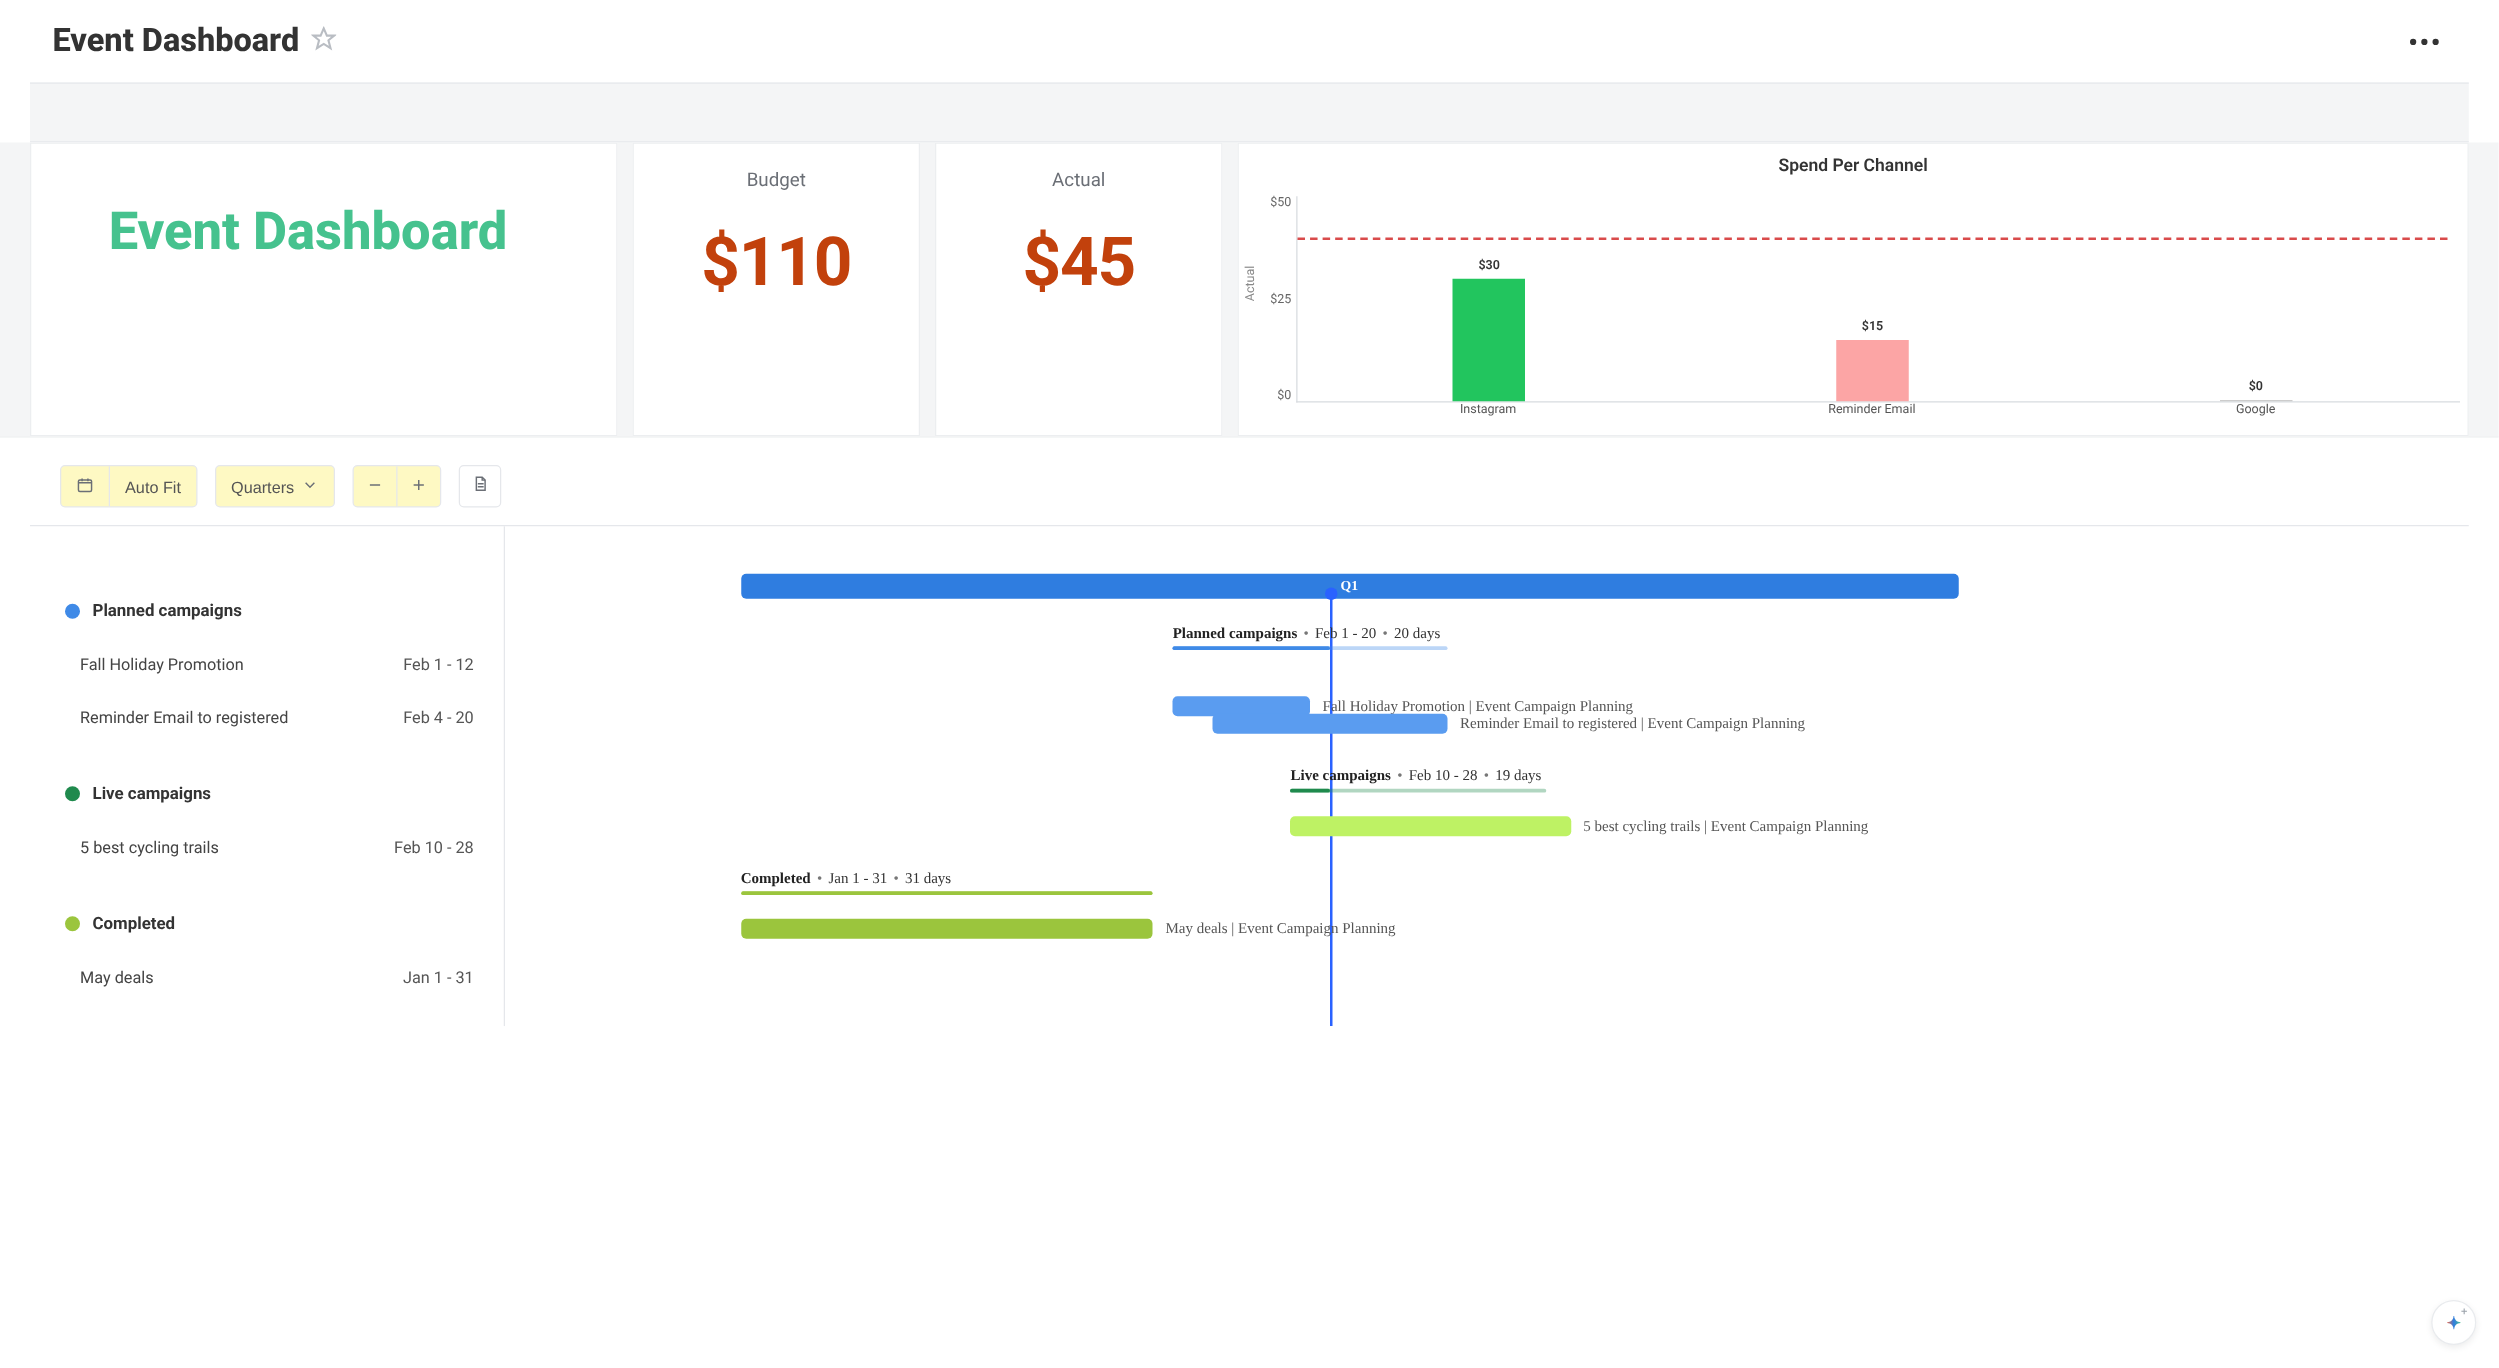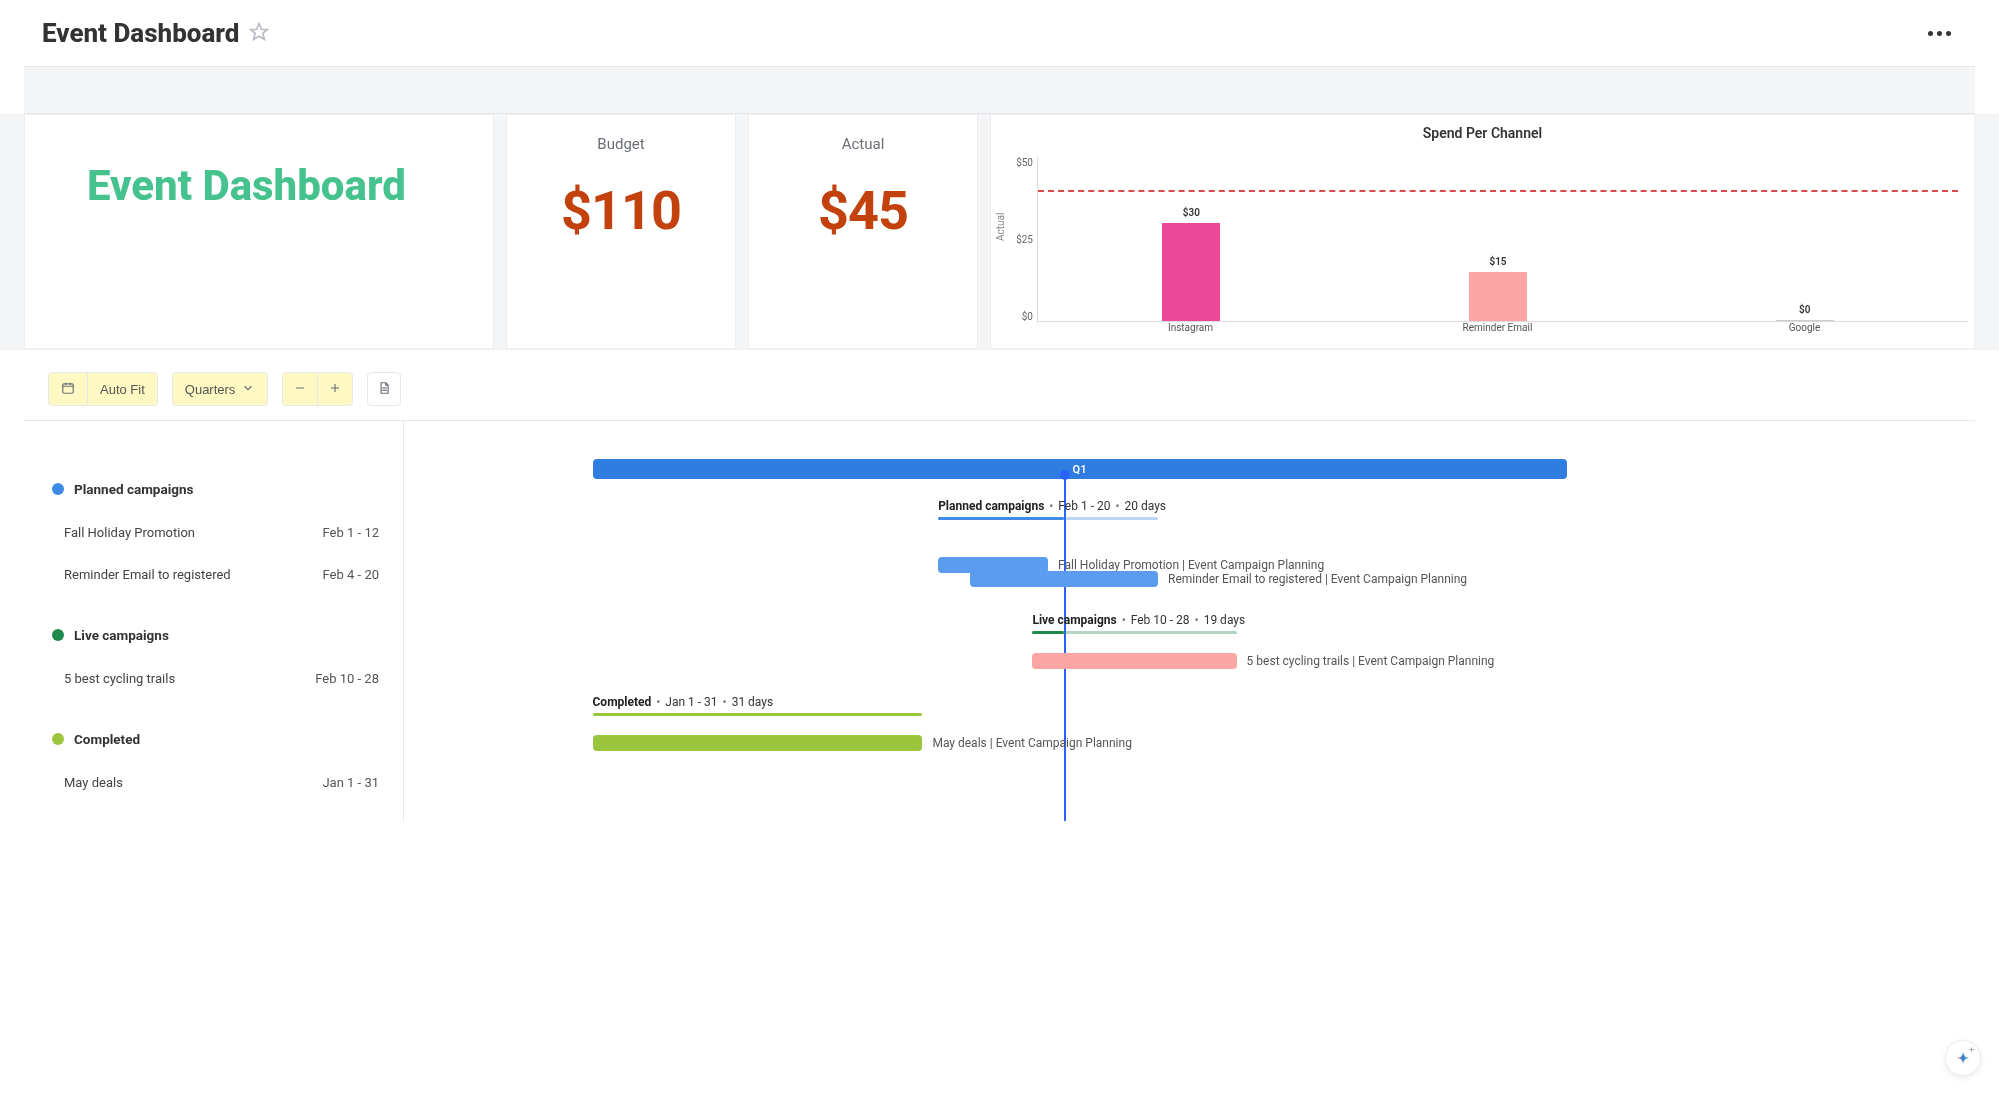--- a/index.html
+++ b/index.html
@@ -159,21 +159,21 @@
         <div class="y-ticks" id="yticks">
             <div>$50</div>
             <div>$25</div>
             <div>$0</div>
           </div>
       </div>
       <div class="plot" id="plot">
         <div class="budget-line" id="budgetline" style="top: 20%;"></div>
         <div class="bars-row" id="bars">
             <div class="bar-col">
-              <div class="bar" style="height: 60%; background: #ec4899;">
+              <div class="bar" style="height: 60%; background: #22c55e;">
                 <div class="bar-label">$30</div>
               </div>
             </div>
             <div class="bar-col">
               <div class="bar" style="height: 30%; background: #fca5a5;">
                 <div class="bar-label">$15</div>
               </div>
             </div>
             <div class="bar-col">
               <div class="bar" style="height: 0.5%; background: rgb(204, 204, 204);">
@@ -273,36 +273,36 @@
         <span class="color-dot" style="background: rgb(155, 197, 61);"></span>
         <span>Completed</span>
       </div>
       <div class="left-section task">
         <span>May deals</span>
         <span class="date">Jan 1 - 31</span>
       </div>
       <div style="height: 18px;"></div>
     </div>
   <div class="gantt-right">
-    <div class="gantt-right-inner" id="gantt-right" style="min-height: 398px;">
+    <div class="gantt-right-inner" id="gantt-right" style="min-height: 398px; font-family: Liberation Serif, serif;">
         <div class="q-band" style="left: 12%; width: 62%;">Q1</div>
         <div class="today-line" style="left: 42%;"></div>
         <div class="group-label" style="top: 78px; left: 34%;"><span class="bold">Planned campaigns</span><span class="sep">•</span>Feb 1 - 20<span class="sep">•</span>20 days</div>
         <div class="group-underline shade" style="top: 96px; left: 34%; width: 14%; background: rgb(63, 138, 231);"></div>
         <div class="group-underline" style="top: 96px; left: 34%; width: 8%; background: rgb(63, 138, 231);"></div>
         <div class="task-bar" style="top: 136px; left: 34%; width: 7%; background: rgb(90, 156, 240);">
           <span class="task-text">Fall Holiday Promotion | Event Campaign Planning</span>
         </div>
         <div class="task-bar" style="top: 150px; left: 36%; width: 12%; background: rgb(90, 156, 240);">
           <span class="task-text">Reminder Email to registered | Event Campaign Planning</span>
         </div>
         <div class="group-label" style="top: 192px; left: 40%;"><span class="bold">Live campaigns</span><span class="sep">•</span>Feb 10 - 28<span class="sep">•</span>19 days</div>
         <div class="group-underline shade" style="top: 210px; left: 40%; width: 13%; background: rgb(31, 138, 77);"></div>
         <div class="group-underline" style="top: 210px; left: 40%; width: 2%; background: rgb(31, 138, 77);"></div>
-        <div class="task-bar" style="top: 232px; left: 40%; width: 13%; background: #fca5a5;">
+        <div class="task-bar" style="top: 232px; left: 40%; width: 13%; background: #bef264; padding-left: 20px;">
           <span class="task-text">5 best cycling trails | Event Campaign Planning</span>
         </div>
         <div class="group-label" style="top: 274px; left: 12%;"><span class="bold">Completed</span><span class="sep">•</span>Jan 1 - 31<span class="sep">•</span>31 days</div>
         <div class="group-underline shade" style="top: 292px; left: 12%; width: 21%; background: rgb(155, 197, 61);"></div>
         <div class="group-underline" style="top: 292px; left: 12%; width: 21%; background: rgb(155, 197, 61);"></div>
         <div class="task-bar" style="top: 314px; left: 12%; width: 21%; background: rgb(155, 197, 61);">
           <span class="task-text">May deals | Event Campaign Planning</span>
         </div>
       </div>
   </div>

